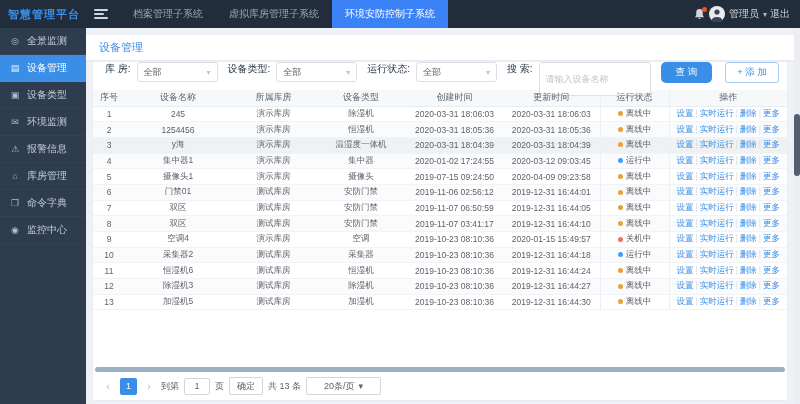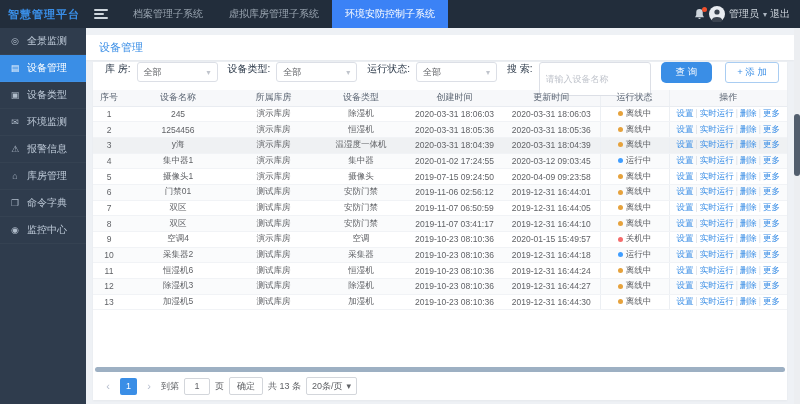--- a/index.html
+++ b/index.html
@@ -55,21 +55,21 @@
   .op-link { color:#3a8ee6; cursor:pointer; }
   .op-sep { color:#d8dde4; margin:0 2px; }
 
   
   .h-scrollbar { position:absolute; left:2px; bottom:28px; width:690px; height:5px; background:#9db0c3; border-radius:3px; cursor:pointer; }
   .pagination { position:absolute; left:8px; bottom:4px; height:20px; display:flex; align-items:center; gap:5px; font-size:9px; color:#606266; }
   .pg-arrow { width:14px; height:16px; display:flex; align-items:center; justify-content:center; color:#b4bccc; font-size:11px; cursor:pointer; }
   .pg-num { width:17px; height:17px; display:flex; align-items:center; justify-content:center; background:#3a8ee6; color:#fff; border-radius:2px; font-size:9px; cursor:pointer; }
   .pg-input { width:26px; height:17px; border:1px solid #d3d6db; border-radius:2px; text-align:center; font-size:9px; color:#606266; outline:none; }
   .pg-confirm { height:18px; padding:0 7px; border:1px solid #d3d6db; background:#fff; border-radius:2px; font-size:9px; color:#606266; cursor:pointer; }
-  .pg-size { height:18px; border:1px solid #d3d6db; border-radius:2px; background:#fff; display:flex; align-items:center; gap:4px; padding:0 5px; font-size:9px; color:#606266; cursor:pointer; }
+  .pg-size { height:18px; border:1px solid #d3d6db; border-radius:2px; background:#fff; display:flex; align-items:center; gap:4px; padding:0 17px; font-size:9px; color:#606266; cursor:pointer; }
 
   .v-scrollbar { position:absolute; top:28px; right:0; width:6px; height:376px; background:#eceef1; z-index:6; }
   .v-thumb { position:absolute; top:86px; left:0; width:6px; height:62px; background:#525e6d; border-radius:3px; cursor:pointer; }
 </style>
 </head>
 <body>
 
 <div class="topbar">
   <div class="logo">智慧管理平台</div>
   <div class="hamburger">

